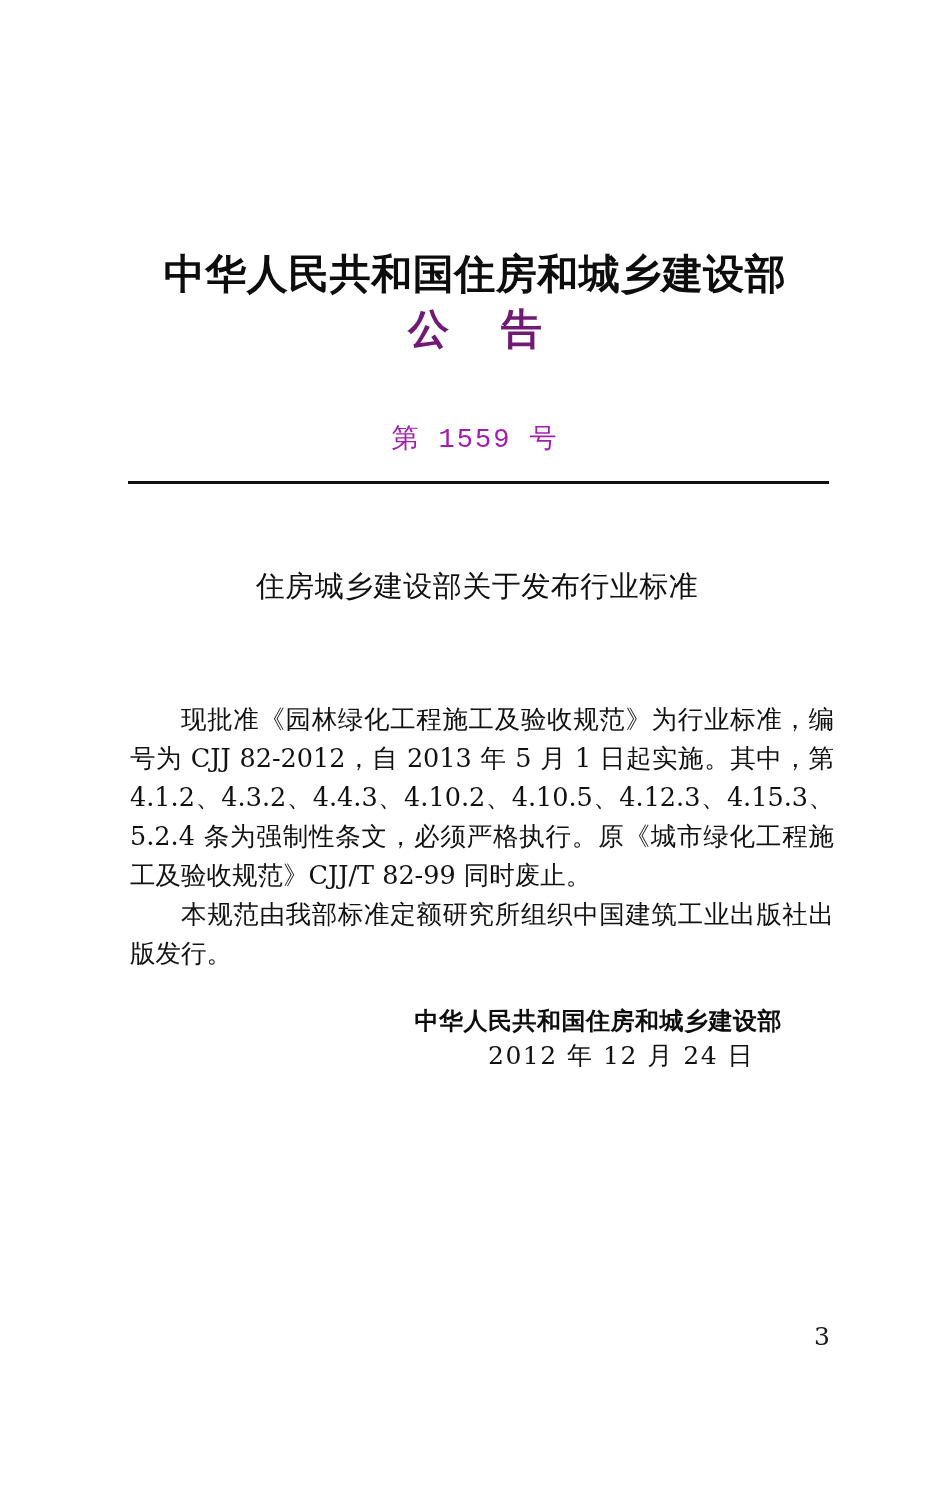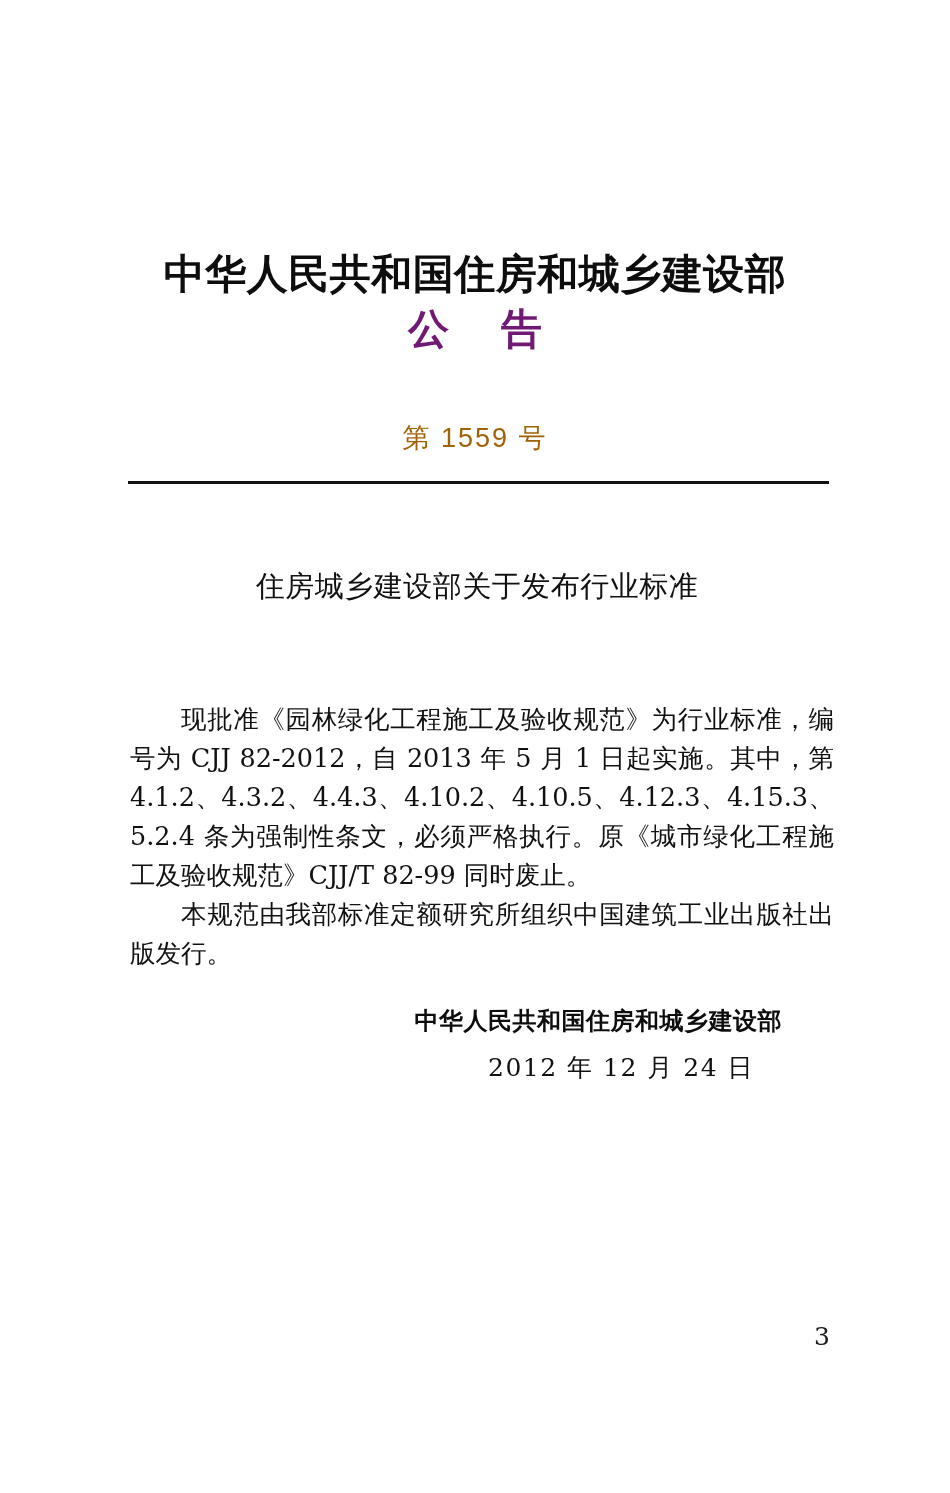--- a/index.html
+++ b/index.html
@@ -44,24 +44,24 @@
     color: #701a75;
   }
 
   
   #doc-number {
     position: absolute;
     left: 0;
     top: 420px;
     width: 950px;
     text-align: center;
-    font-family: Liberation Sans, sans-serif;
+    font-family: Liberation Mono, monospace;
     font-size: 27px;
     letter-spacing: 2px;
-    color: #a16207;
+    color: #a21caf;
   }
 
   
   #divider {
     position: absolute;
     left: 128px;
     top: 481px;
     width: 701px;
     height: 3px;
     background: #111111;
@@ -114,21 +114,21 @@
     font-size: 24px;
     letter-spacing: 0.5px;
     color: #0d0d0d;
     padding-right: 52px;
   }
   #signature-date {
     font-family: "DejaVu Serif", "Liberation Serif", serif;
     font-size: 25px;
     letter-spacing: 1.5px;
     color: #111111;
-    margin-top: 14px;
+    margin-top: 2px;
     padding-right: 80px;
   }
 
   
   #page-number {
     position: absolute;
     left: 0;
     top: 1322px;
     width: 830px;
     text-align: right;

